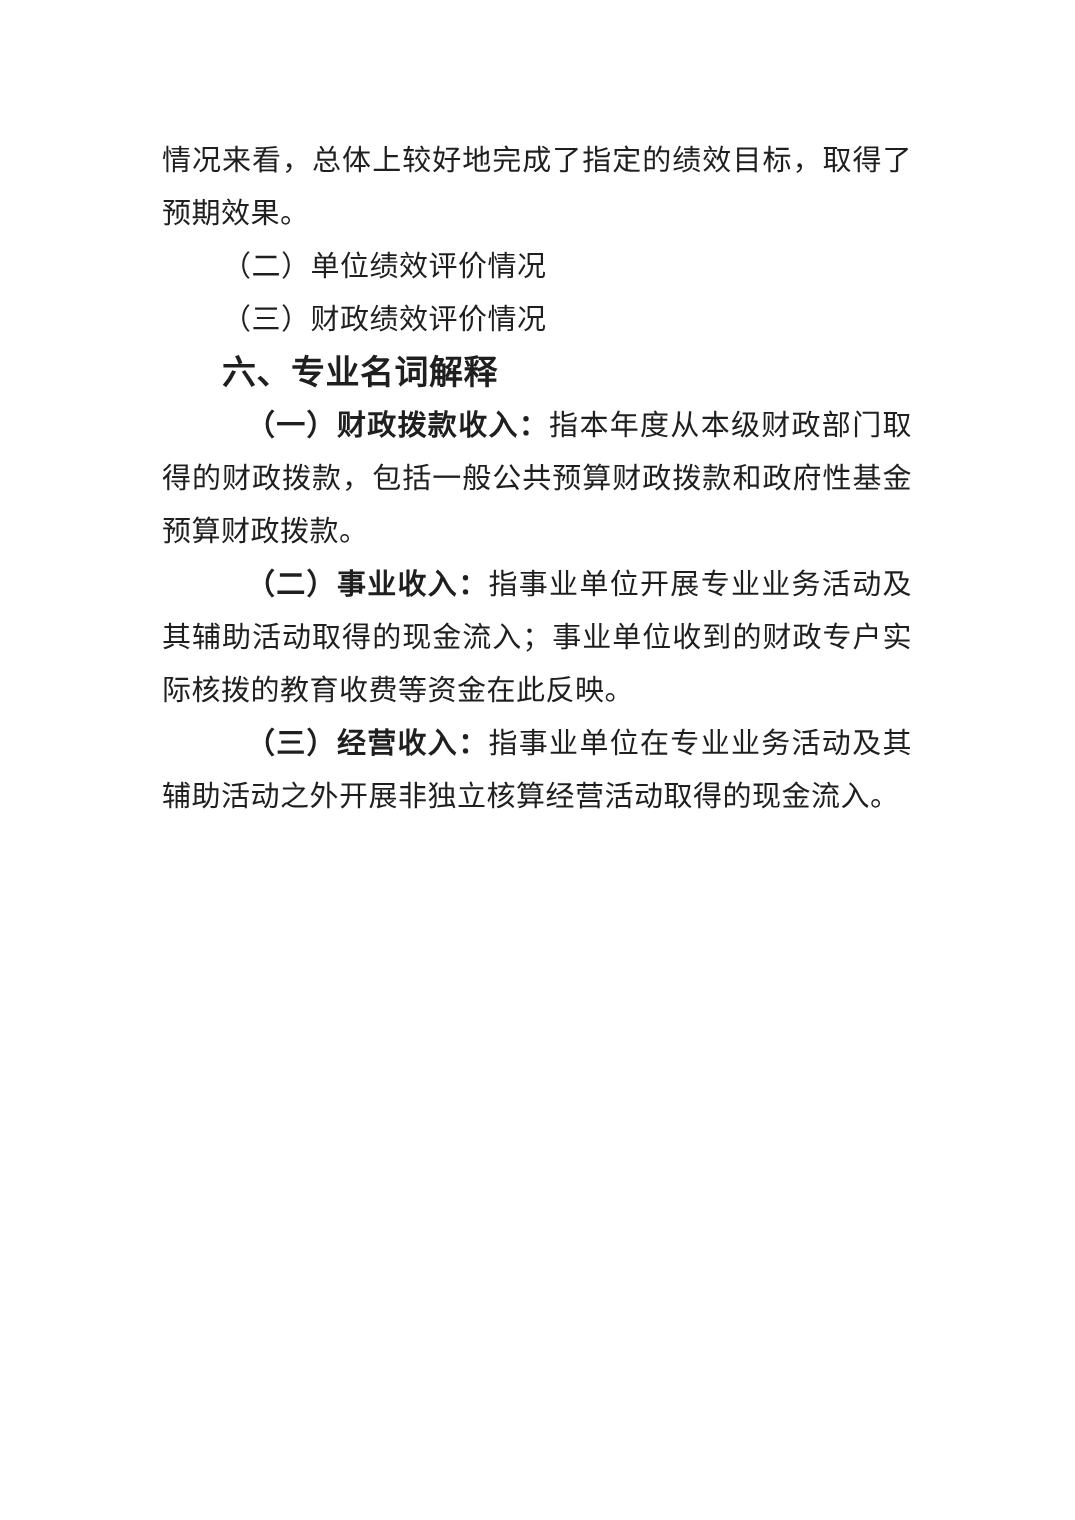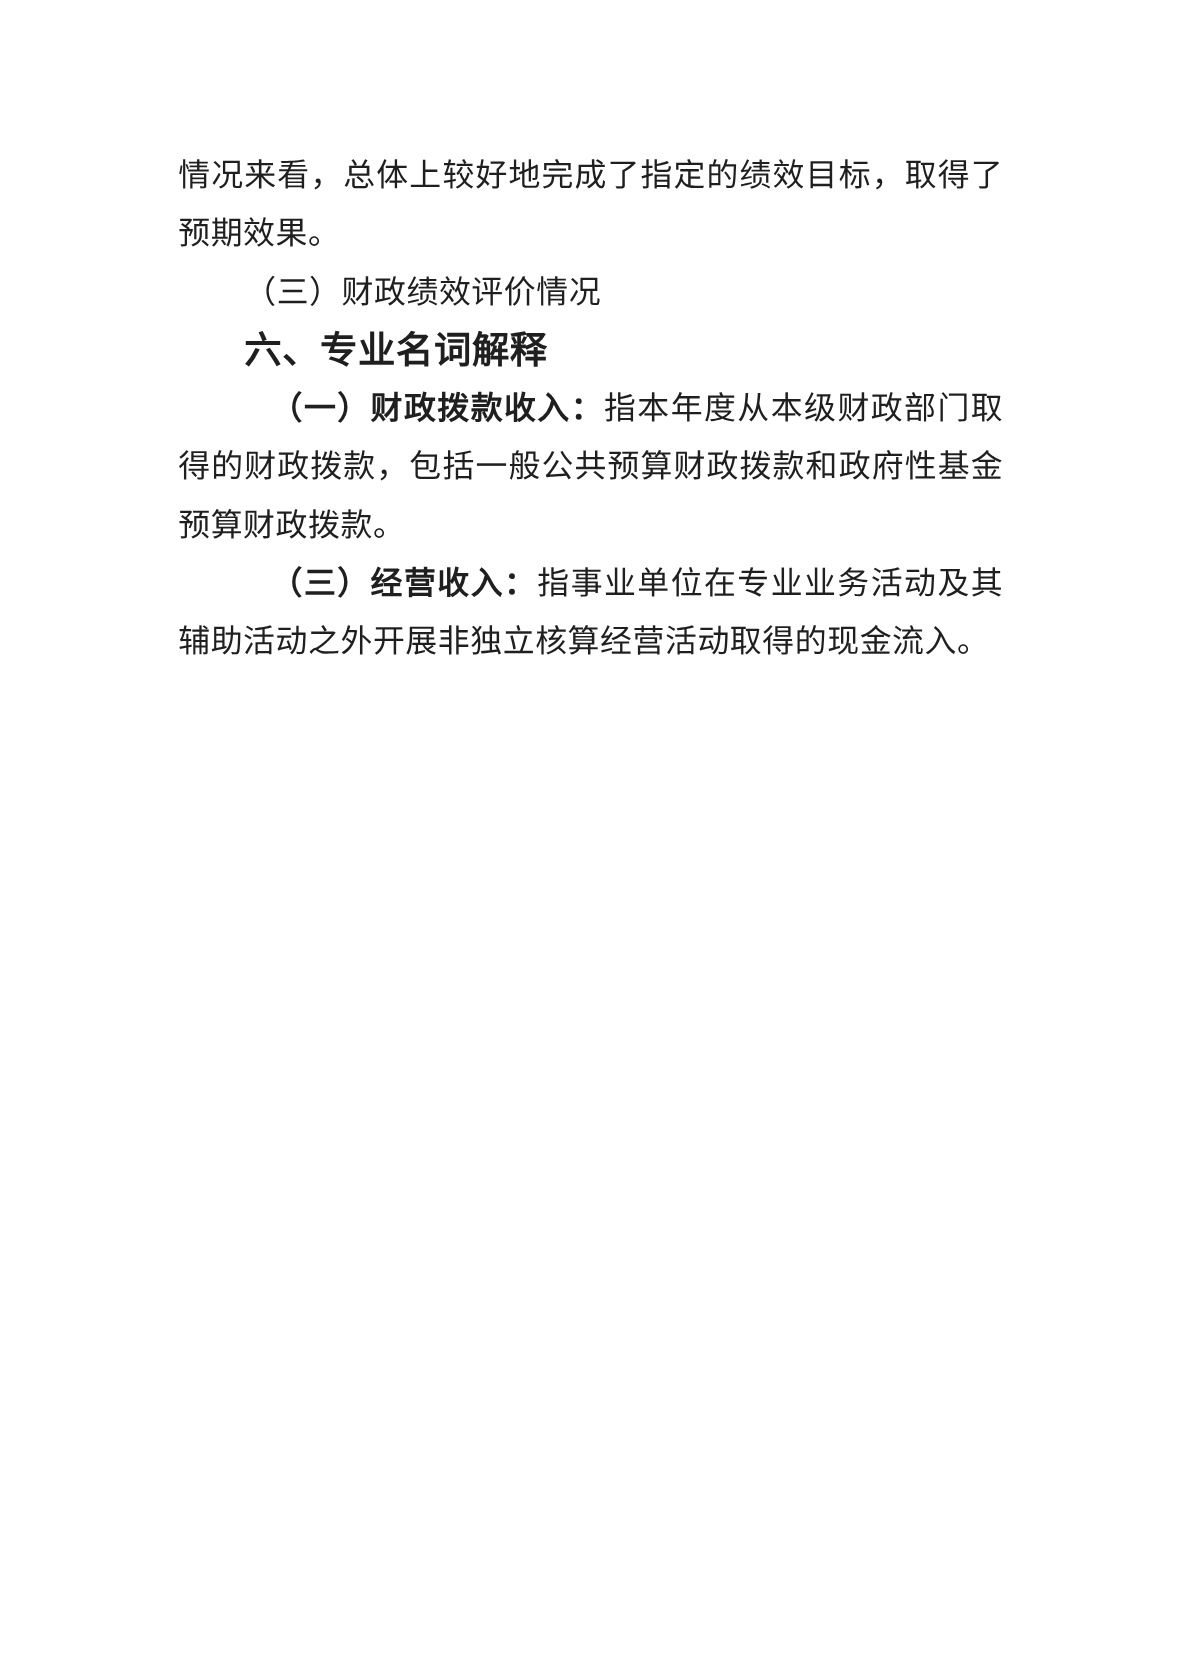--- a/index.html
+++ b/index.html
@@ -59,29 +59,31 @@
   }
 </style>
 </head>
 <body>
 
 <div class="page">
   <div class="text-block">
 
     <p class="continuation">情况来看，总体上较好地完成了指定的绩效目标，取得了预期效果。</p>
 
+    <p class="indent">（二）单位绩效评价情况</p>
 
 
     <p class="indent">（三）财政绩效评价情况</p>
 
 
     <p class="section-heading">六、专业名词解释</p>
 
     <p class="indent"><span class="term-lead">（一）财政拨款收入：</span><span>指本年度从本级财政部门取得的财政拨款，包括一般公共预算财政拨款和政府性基金预算财政拨款。</span></p>
 
+    <p class="indent"><span class="term-lead">（二）事业收入：</span><span>指事业单位开展专业业务活动及其辅助活动取得的现金流入；事业单位收到的财政专户实际核拨的教育收费等资金在此反映。</span></p>
 
     <p class="indent"><span class="term-lead">（三）经营收入：</span><span>指事业单位在专业业务活动及其辅助活动之外开展非独立核算经营活动取得的现金流入。</span></p>
 
 
   </div>
 
   <div class="page-footer">- 8 -</div>
 </div>
 
 </body></html>

